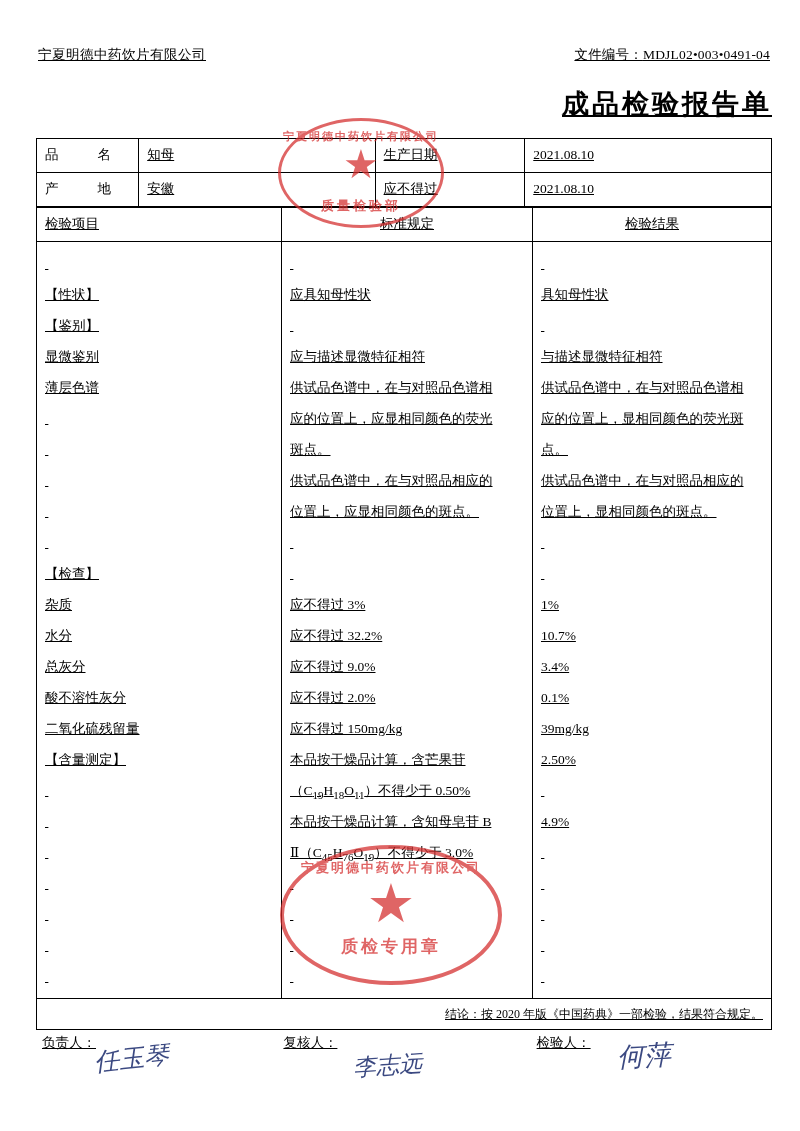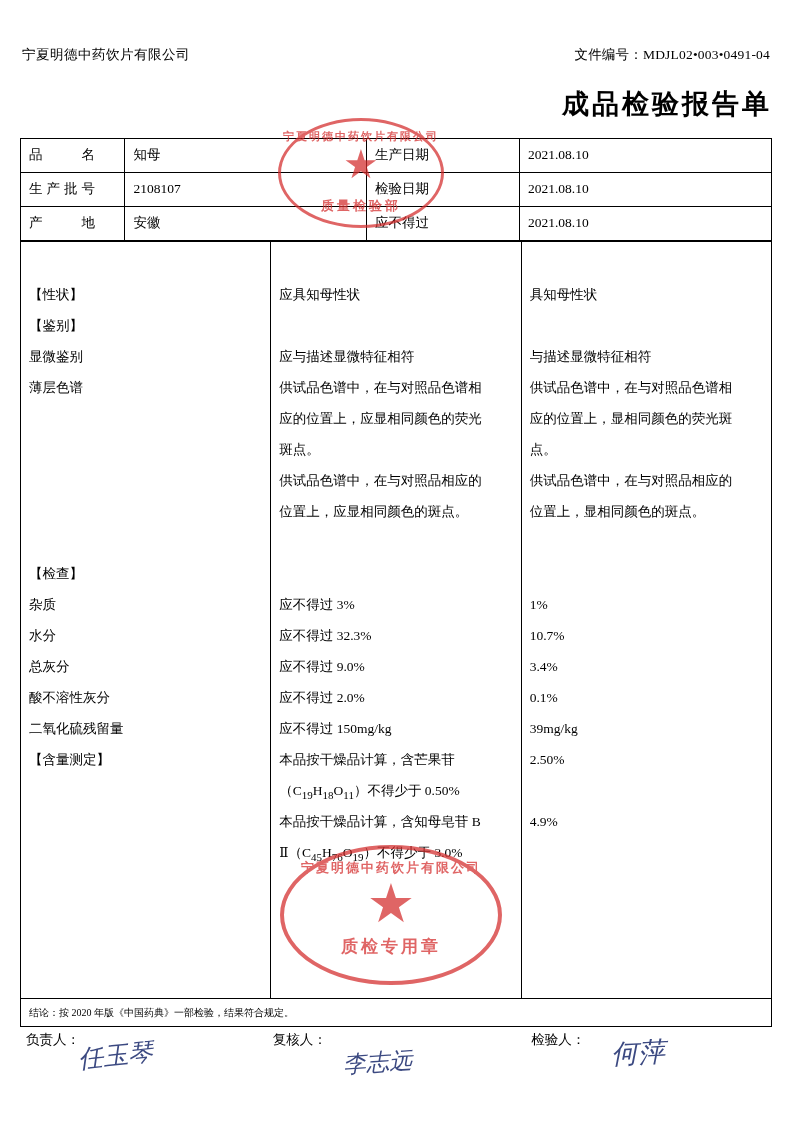--- a/index.html
+++ b/index.html
@@ -13,21 +13,22 @@
     font-family: "Liberation Serif", "DejaVu Serif", serif;
     color: #000;
     position: relative;
     overflow: hidden;
   }
   .page {
     position: relative;
     width: 800px;
     height: 1131px;
     box-sizing: border-box;
-    padding: 46px 28px 0 20px;
+    padding: 46px 28px 0 36px;
+    text-decoration: underline;
   }
   
   .header-row {
     display: flex;
     justify-content: space-between;
     align-items: baseline;
     font-size: 13.5px;
     padding: 0 2px;
   }
   .company-name { letter-spacing: 0.5px; }
@@ -88,23 +89,23 @@
     line-height: 31px;
     white-space: nowrap;
     overflow: visible;
   }
   .itemline.blank { color: transparent; }
   .sub {
     font-size: 11px;
     vertical-align: sub;
   }
   .conclusion td {
-    text-align: left;
+    text-align: right;
     padding: 8px 6px;
-    font-size: 10px;
+    font-size: 12px;
     margin-left: 44px;
   }
   
   .sign-row {
     display: flex;
     margin-top: 4px;
     font-size: 13.5px;
     position: relative;
     height: 74px;
   }
@@ -196,36 +197,35 @@
 
   <table class="main">
     <tbody>
         <tr class="row-h">
       <td class="c-label"><span class="lbl-spread">品　名</span></td>
       <td class="c-value">知母</td>
       <td class="c-label2">生产日期</td>
       <td class="c-value2">2021.08.10</td>
     </tr>
     <tr class="row-h">
-      <td><span class="lbl-spread">生产批号</span></td>
-      <td>2108107</td>
-      <td>检验日期</td>
-      <td>2021.08.10</td>
-    </tr>
-    <tr class="row-h">
       <td><span class="lbl-spread">产　地</span></td>
       <td>安徽</td>
       <td>应不得过</td>
       <td>2021.08.10</td>
     </tr>
   </tbody>
     </table>
 
   <table class="main" style="border-top:none;">
     <tbody>
+        <tr class="sec-head">
+      <td class="sec-left" style="width:228px;">检验项目</td>
+      <td style="width:234px;">标准规定</td>
+      <td>检验结果</td>
+    </tr>
     <tr class="items" id="items-row">
       <td id="col-item">
             <div class="itemline blank">&nbsp;</div>
             <div class="itemline">【性状】</div>
             <div class="itemline">【鉴别】</div>
             <div class="itemline">显微鉴别</div>
             <div class="itemline">薄层色谱</div>
             <div class="itemline blank">&nbsp;</div>
             <div class="itemline blank">&nbsp;</div>
             <div class="itemline blank">&nbsp;</div>
@@ -252,21 +252,21 @@
             <div class="itemline blank">&nbsp;</div>
             <div class="itemline">应与描述显微特征相符</div>
             <div class="itemline">供试品色谱中，在与对照品色谱相</div>
             <div class="itemline">应的位置上，应显相同颜色的荧光</div>
             <div class="itemline">斑点。</div>
             <div class="itemline">供试品色谱中，在与对照品相应的</div>
             <div class="itemline">位置上，应显相同颜色的斑点。</div>
             <div class="itemline blank">&nbsp;</div>
             <div class="itemline blank">&nbsp;</div>
             <div class="itemline">应不得过 3%</div>
-            <div class="itemline">应不得过 32.3%</div>
+            <div class="itemline">应不得过 32.2%</div>
             <div class="itemline">应不得过 9.0%</div>
             <div class="itemline">应不得过 2.0%</div>
             <div class="itemline">应不得过 150mg/kg</div>
             <div class="itemline">本品按干燥品计算，含芒果苷</div>
             <div class="itemline">（C<span class="sub">19</span>H<span class="sub">18</span>O<span class="sub">11</span>）不得少于 0.50%</div>
             <div class="itemline">本品按干燥品计算，含知母皂苷 B</div>
             <div class="itemline">Ⅱ（C<span class="sub">45</span>H<span class="sub">76</span>O<span class="sub">19</span>）不得少于 3.0%</div>
             <div class="itemline blank">&nbsp;</div>
             <div class="itemline blank">&nbsp;</div>
             <div class="itemline blank">&nbsp;</div>

